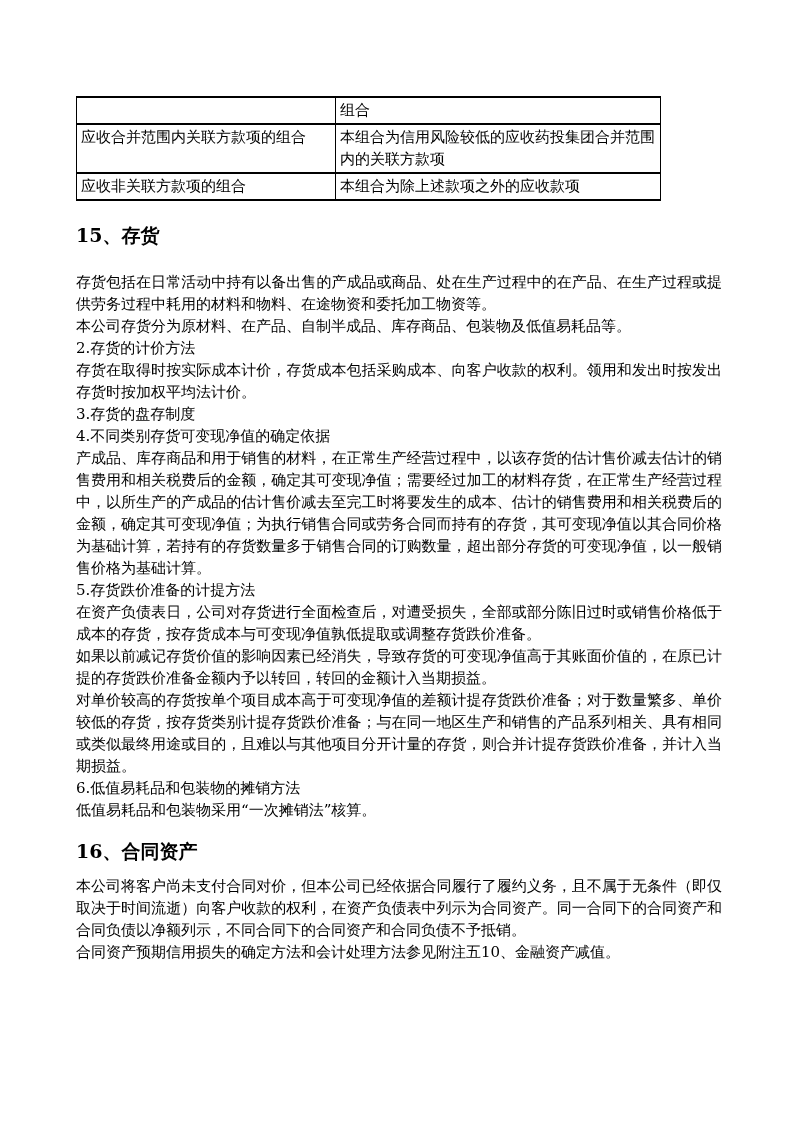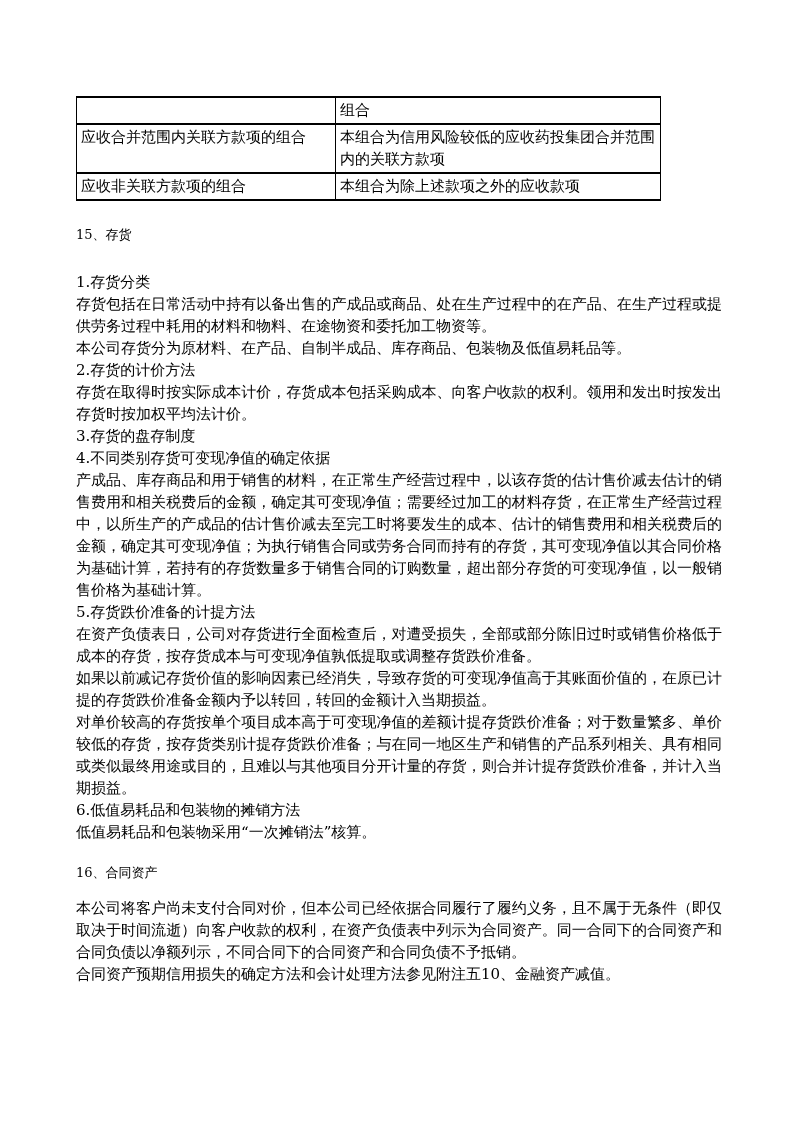--- a/index.html
+++ b/index.html
@@ -35,22 +35,22 @@
     font-size: 15px;
     line-height: 22px;
     padding: 1px 4px 2px 4px;
     vertical-align: top;
     text-align: left;
     word-break: break-all;
   }
   td.col-name  { width: 250px; }
   td.col-basis { width: 316px; }
   .section-heading {
-    font-size: 13px;
-    font-weight: normal;
+    font-size: 19px;
+    font-weight: bold;
     line-height: 20px;
     margin: 24px 0 26px 0;
   }
   .section-heading.second {
     margin: 20px 0 14px 0;
   }
   p.body-par {
     font-size: 15px;
     line-height: 22px;
     margin: 0;
@@ -76,21 +76,20 @@
         </tr>
         <tr>
           <td class="col-name">应收非关联方款项的组合</td>
           <td class="col-basis">本组合为除上述款项之外的应收款项</td>
         </tr>
       </tbody>
     </table>
 
     <div class="section-heading">15、存货</div>
 
-    <p class="body-par">1.存货分类</p>
     <p class="body-par">存货包括在日常活动中持有以备出售的产成品或商品、处在生产过程中的在产品、在生产过程或提供劳务过程中耗用的材料和物料、在途物资和委托加工物资等。</p>
     <p class="body-par">本公司存货分为原材料、在产品、自制半成品、库存商品、包装物及低值易耗品等。</p>
     <p class="body-par">2.存货的计价方法</p>
     <p class="body-par">存货在取得时按实际成本计价，存货成本包括采购成本、向客户收款的权利。领用和发出时按发出存货时按加权平均法计价。</p>
     <p class="body-par">3.存货的盘存制度</p>
     <p class="body-par">4.不同类别存货可变现净值的确定依据</p>
     <p class="body-par">产成品、库存商品和用于销售的材料，在正常生产经营过程中，以该存货的估计售价减去估计的销售费用和相关税费后的金额，确定其可变现净值；需要经过加工的材料存货，在正常生产经营过程中，以所生产的产成品的估计售价减去至完工时将要发生的成本、估计的销售费用和相关税费后的金额，确定其可变现净值；为执行销售合同或劳务合同而持有的存货，其可变现净值以其合同价格为基础计算，若持有的存货数量多于销售合同的订购数量，超出部分存货的可变现净值，以一般销售价格为基础计算。</p>
     <p class="body-par">5.存货跌价准备的计提方法</p>
     <p class="body-par">在资产负债表日，公司对存货进行全面检查后，对遭受损失，全部或部分陈旧过时或销售价格低于成本的存货，按存货成本与可变现净值孰低提取或调整存货跌价准备。</p>
     <p class="body-par">如果以前减记存货价值的影响因素已经消失，导致存货的可变现净值高于其账面价值的，在原已计提的存货跌价准备金额内予以转回，转回的金额计入当期损益。</p>

